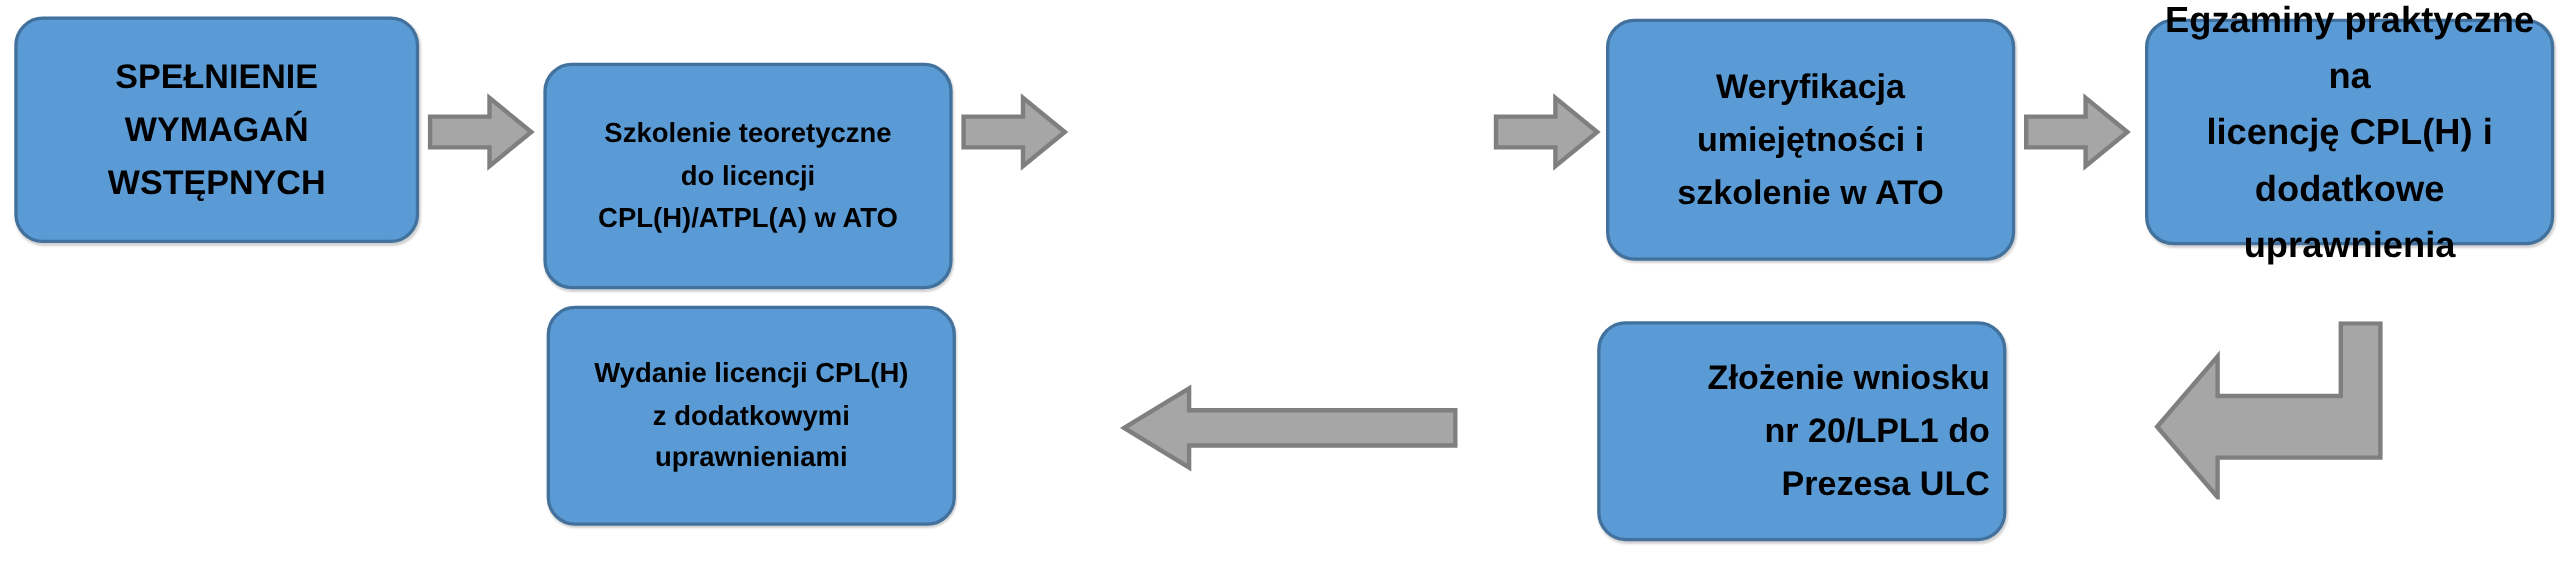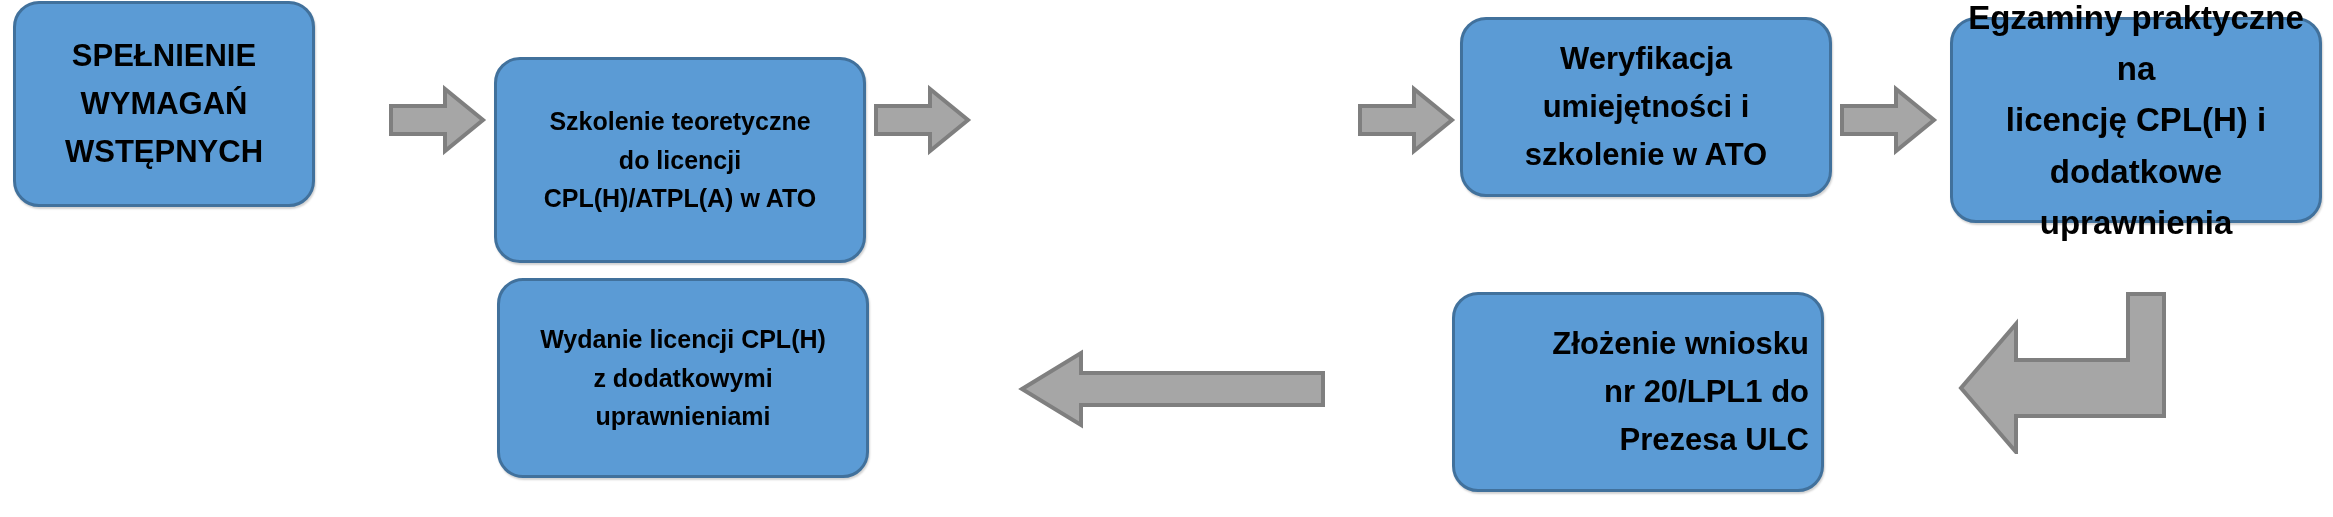--- a/index.html
+++ b/index.html
@@ -41,31 +41,31 @@
   }
   .arrow svg { display: block; overflow: visible; }
   .elbow-arrow { position: absolute; }
   .elbow-arrow svg { display: block; }
 </style>
 </head>
 <body>
 
 <div id="canvas">
 
-  <div class="node" id="n1" style="left: 13px; top: 1px; width: 302px; height: 206px; font-size: 31px;">
+  <div class="node" id="n1" style="left: 13px; top: 15px; width: 368px; height: 206px; font-size: 31px;">
     <span class="label">SPEŁNIENIE
 WYMAGAŃ
 WSTĘPNYCH</span>
   </div>
   <div class="node" id="n2" style="left: 494px; top: 17px; width: 372px; height: 206px; font-size: 25px; margin-top: 40px;">
     <span class="label">Szkolenie teoretyczne
 do licencji
 CPL(H)/ATPL(A) w ATO</span>
   </div>
-  <div class="node" id="n4" style="left: 1460px; top: 17px; width: 372px; height: 180px; font-size: 31px;">
+  <div class="node" id="n4" style="left: 1460px; top: 17px; width: 372px; height: 220px; font-size: 31px;">
     <span class="label">Weryfikacja
 umiejętności i
 szkolenie w ATO</span>
   </div>
   <div class="node" id="n5" style="left: 1950px; top: 17px; width: 372px; height: 206px; font-size: 33px;">
     <span class="label">Egzaminy praktyczne na
 licencję CPL(H) i
 dodatkowe uprawnienia</span>
   </div>
 

